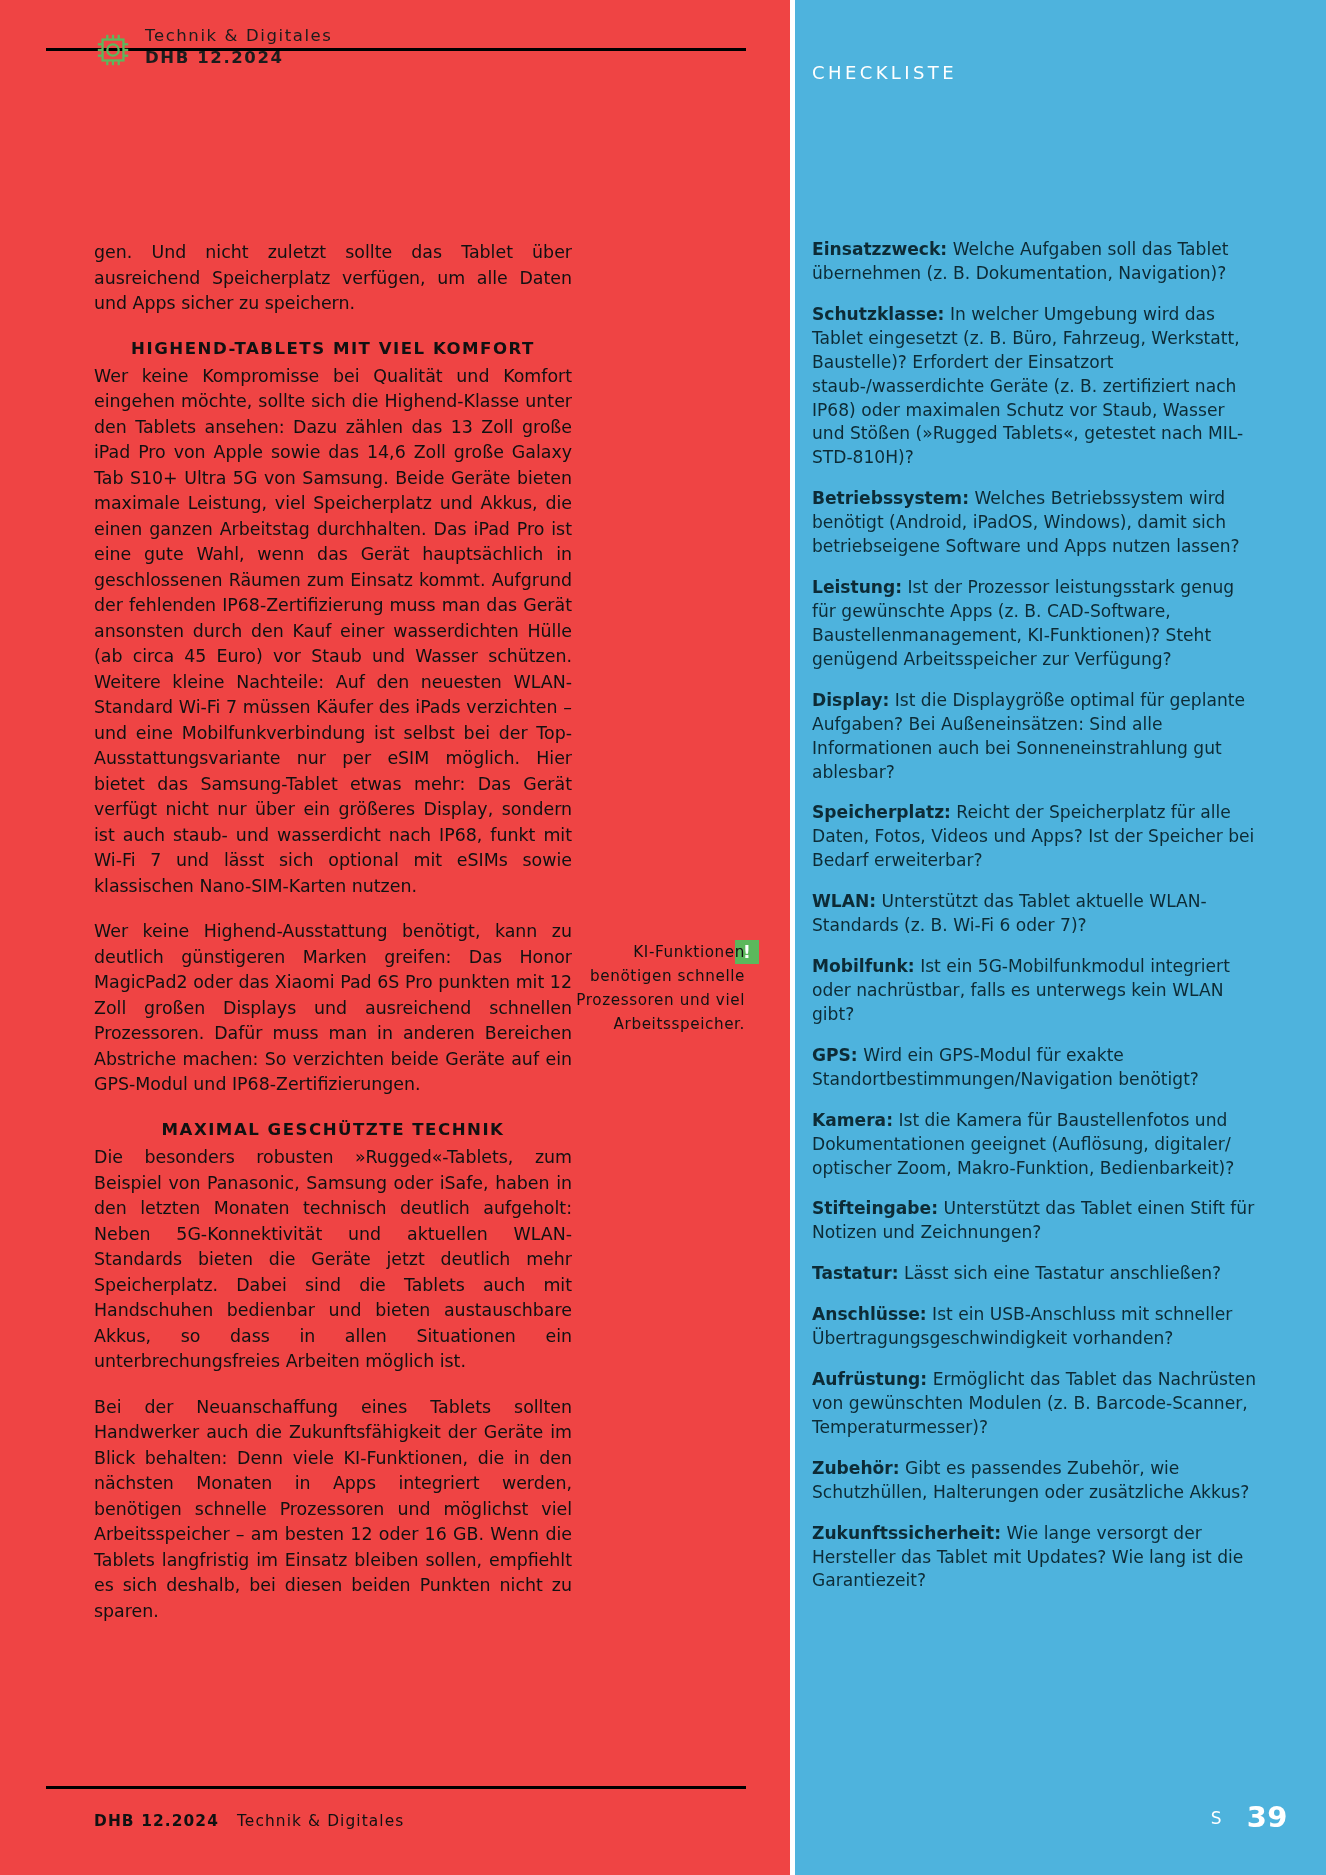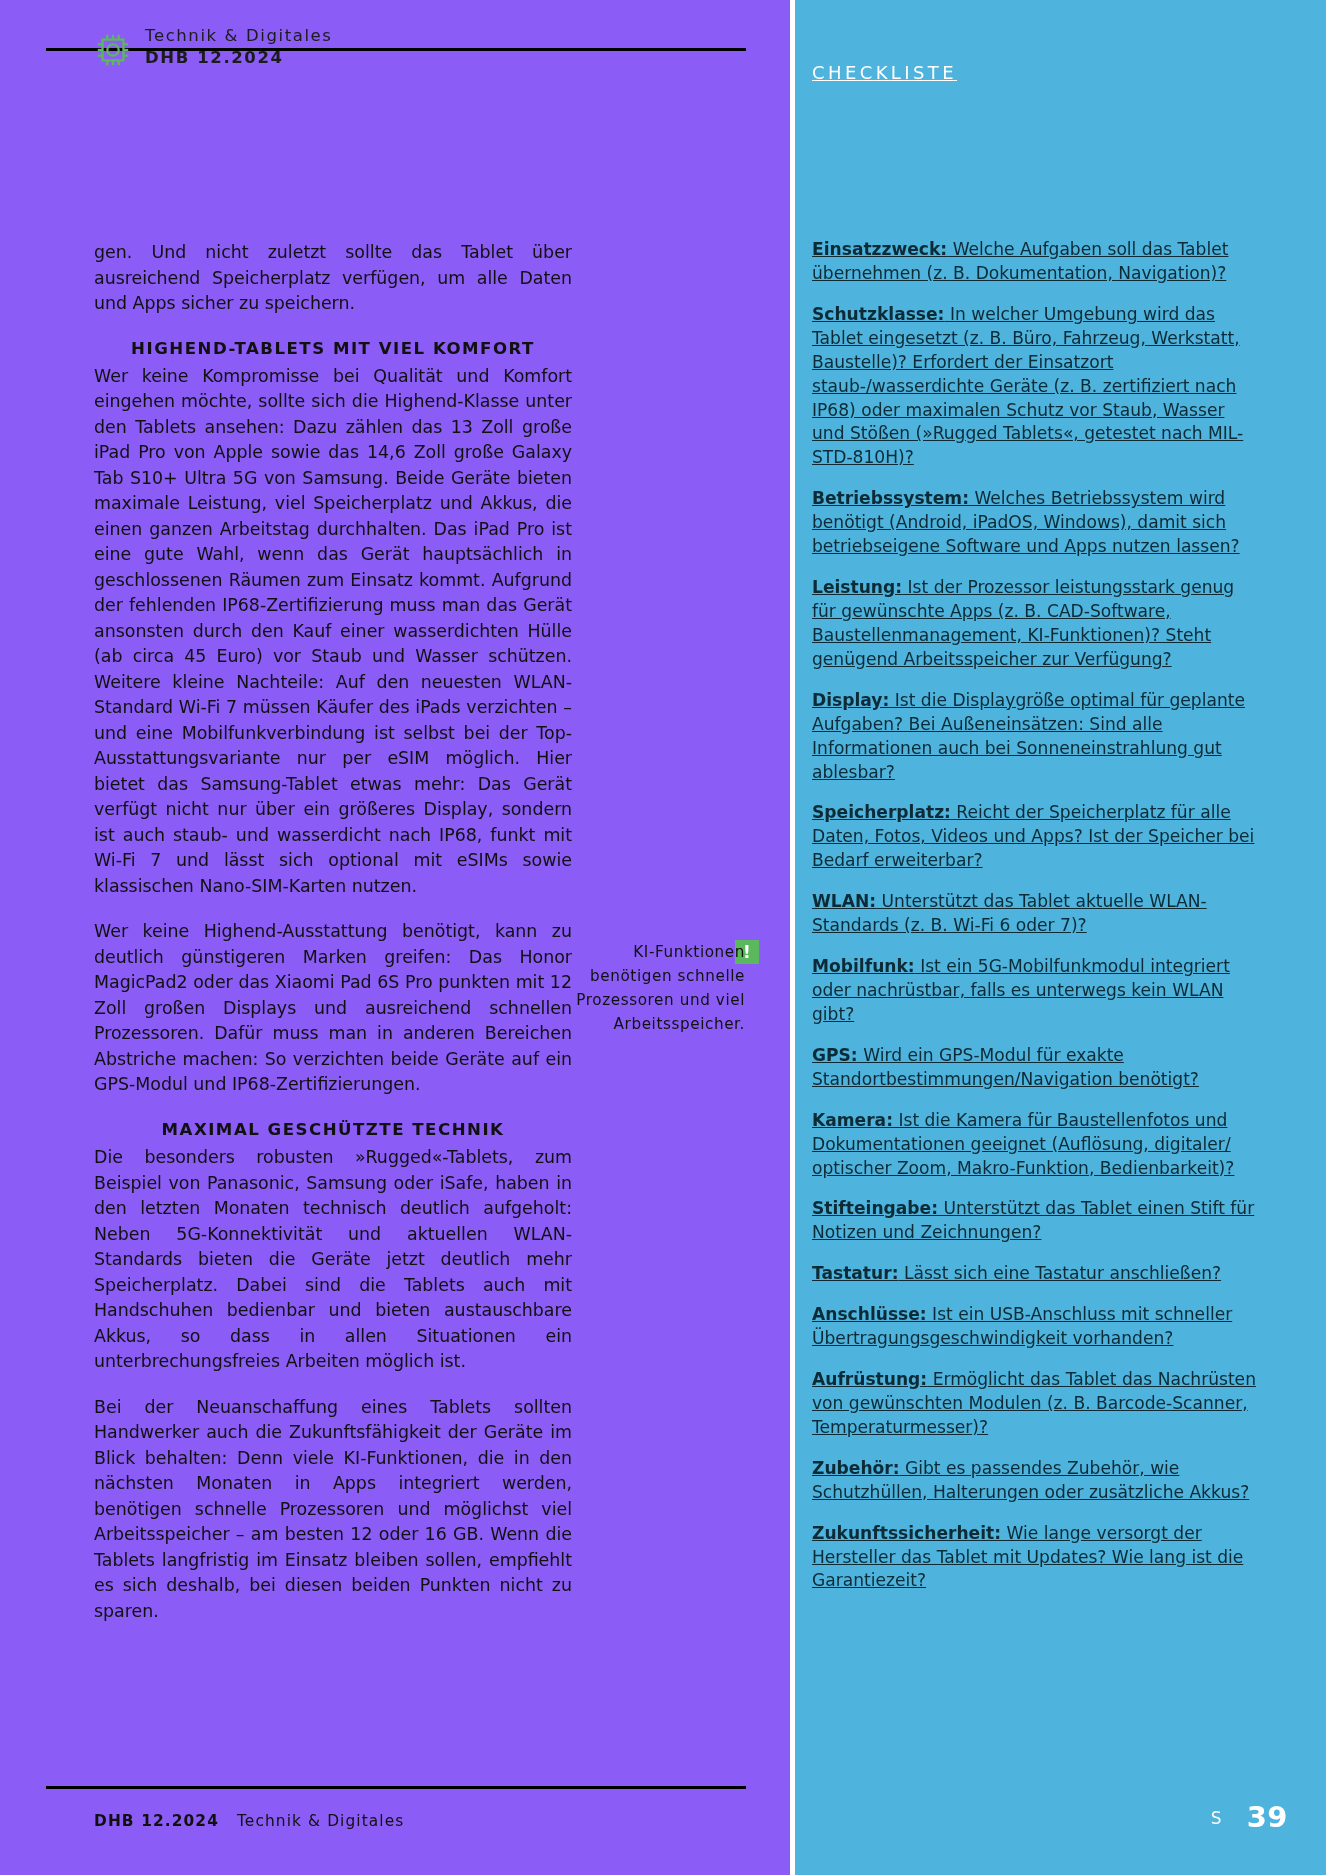--- a/index.html
+++ b/index.html
@@ -12,21 +12,21 @@
     background: #ffffff;
     font-family: "DejaVu Sans", sans-serif;
     position: relative;
     overflow: hidden;
   }
 
   
   .page {
     position: absolute;
     inset: 0;
-    background: #8b5cf6;
+    background: #ef4444;
   }
 
   
   .right-panel {
     position: absolute;
     left: 790px;
     top: 0;
     width: 536px;
     height: 1875px;
     background: #4eb3dd;
@@ -84,21 +84,20 @@
 
   
   .check-kicker {
     position: absolute;
     left: 812px;
     top: 62px;
     font-size: 18px;
     letter-spacing: 3.4px;
     color: #ffffff;
     font-weight: normal;
-    text-decoration: underline;
   }
   .check-title {
     position: absolute;
     left: 812px;
     top: 92px;
     width: 440px;
     font-size: 20.5px;
     font-weight: bold;
     letter-spacing: 1.4px;
     line-height: 1.28;
@@ -158,21 +157,20 @@
 
   
   .check-list {
     position: absolute;
     left: 812px;
     top: 238px;
     width: 450px;
     font-size: 17.1px;
     line-height: 1.40;
     color: #0d2b36;
-    text-decoration: underline;
   }
   .check-item {
     margin-bottom: 17px;
   }
   .check-item b {
     font-weight: bold;
   }
 
   
   .footer-rule {

